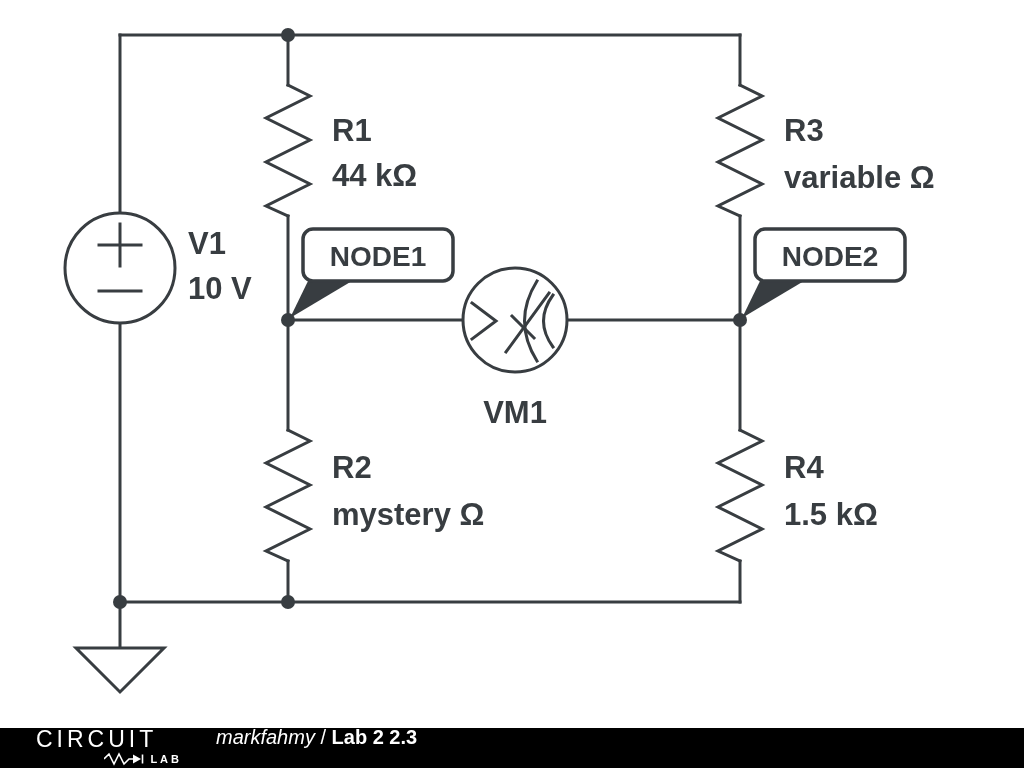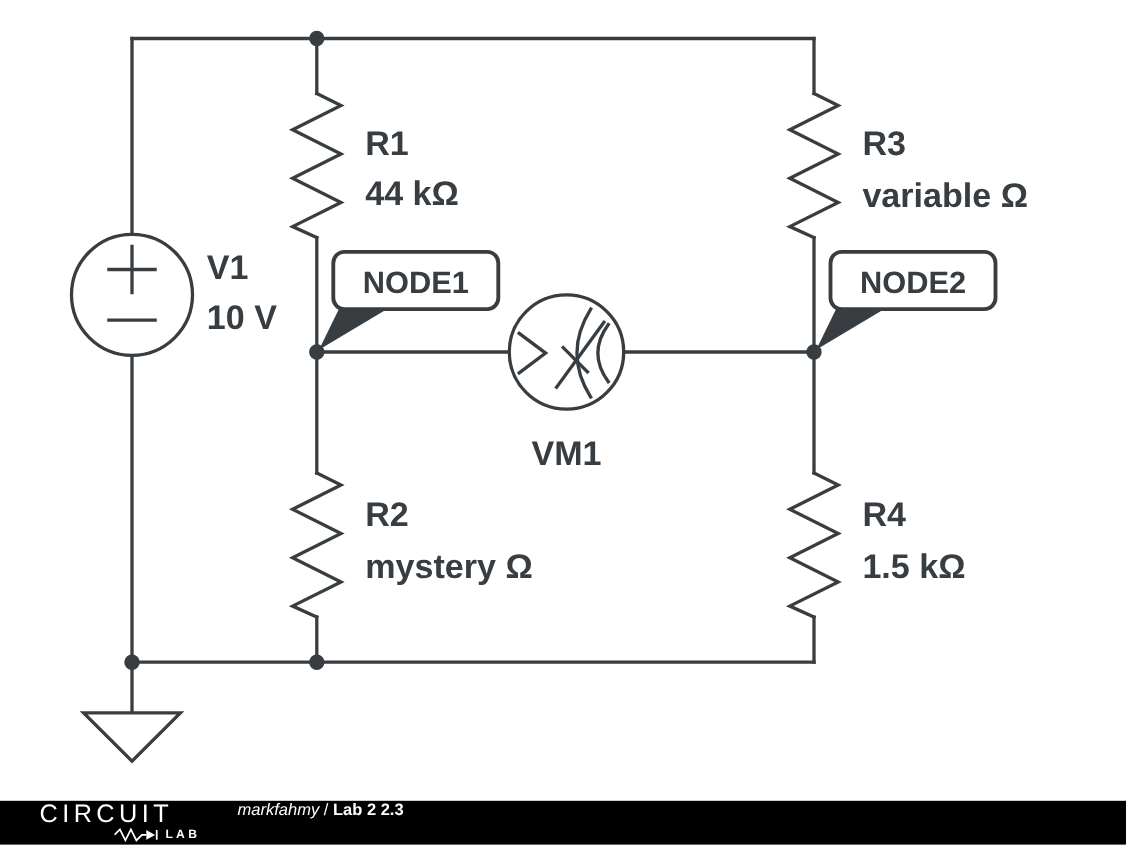--- a/index.html
+++ b/index.html
@@ -77,21 +77,21 @@
   .logo-zigzag { margin-right: 4px; }
   .logo-bottom {
     font-size: 11px;
     font-weight: bold;
     letter-spacing: 3px;
   }
   .attribution {
     margin-left: 28px;
     display: flex;
     flex-direction: column;
-    font-size: 15px;
+    font-size: 20px;
     line-height: 18px;
   }
   .attr-author { font-style: italic; }
   .attr-title { font-weight: bold; }
   .attr-url { font-weight: normal; }
 </style>
 </head>
 <body>
 
 <div class="page">

